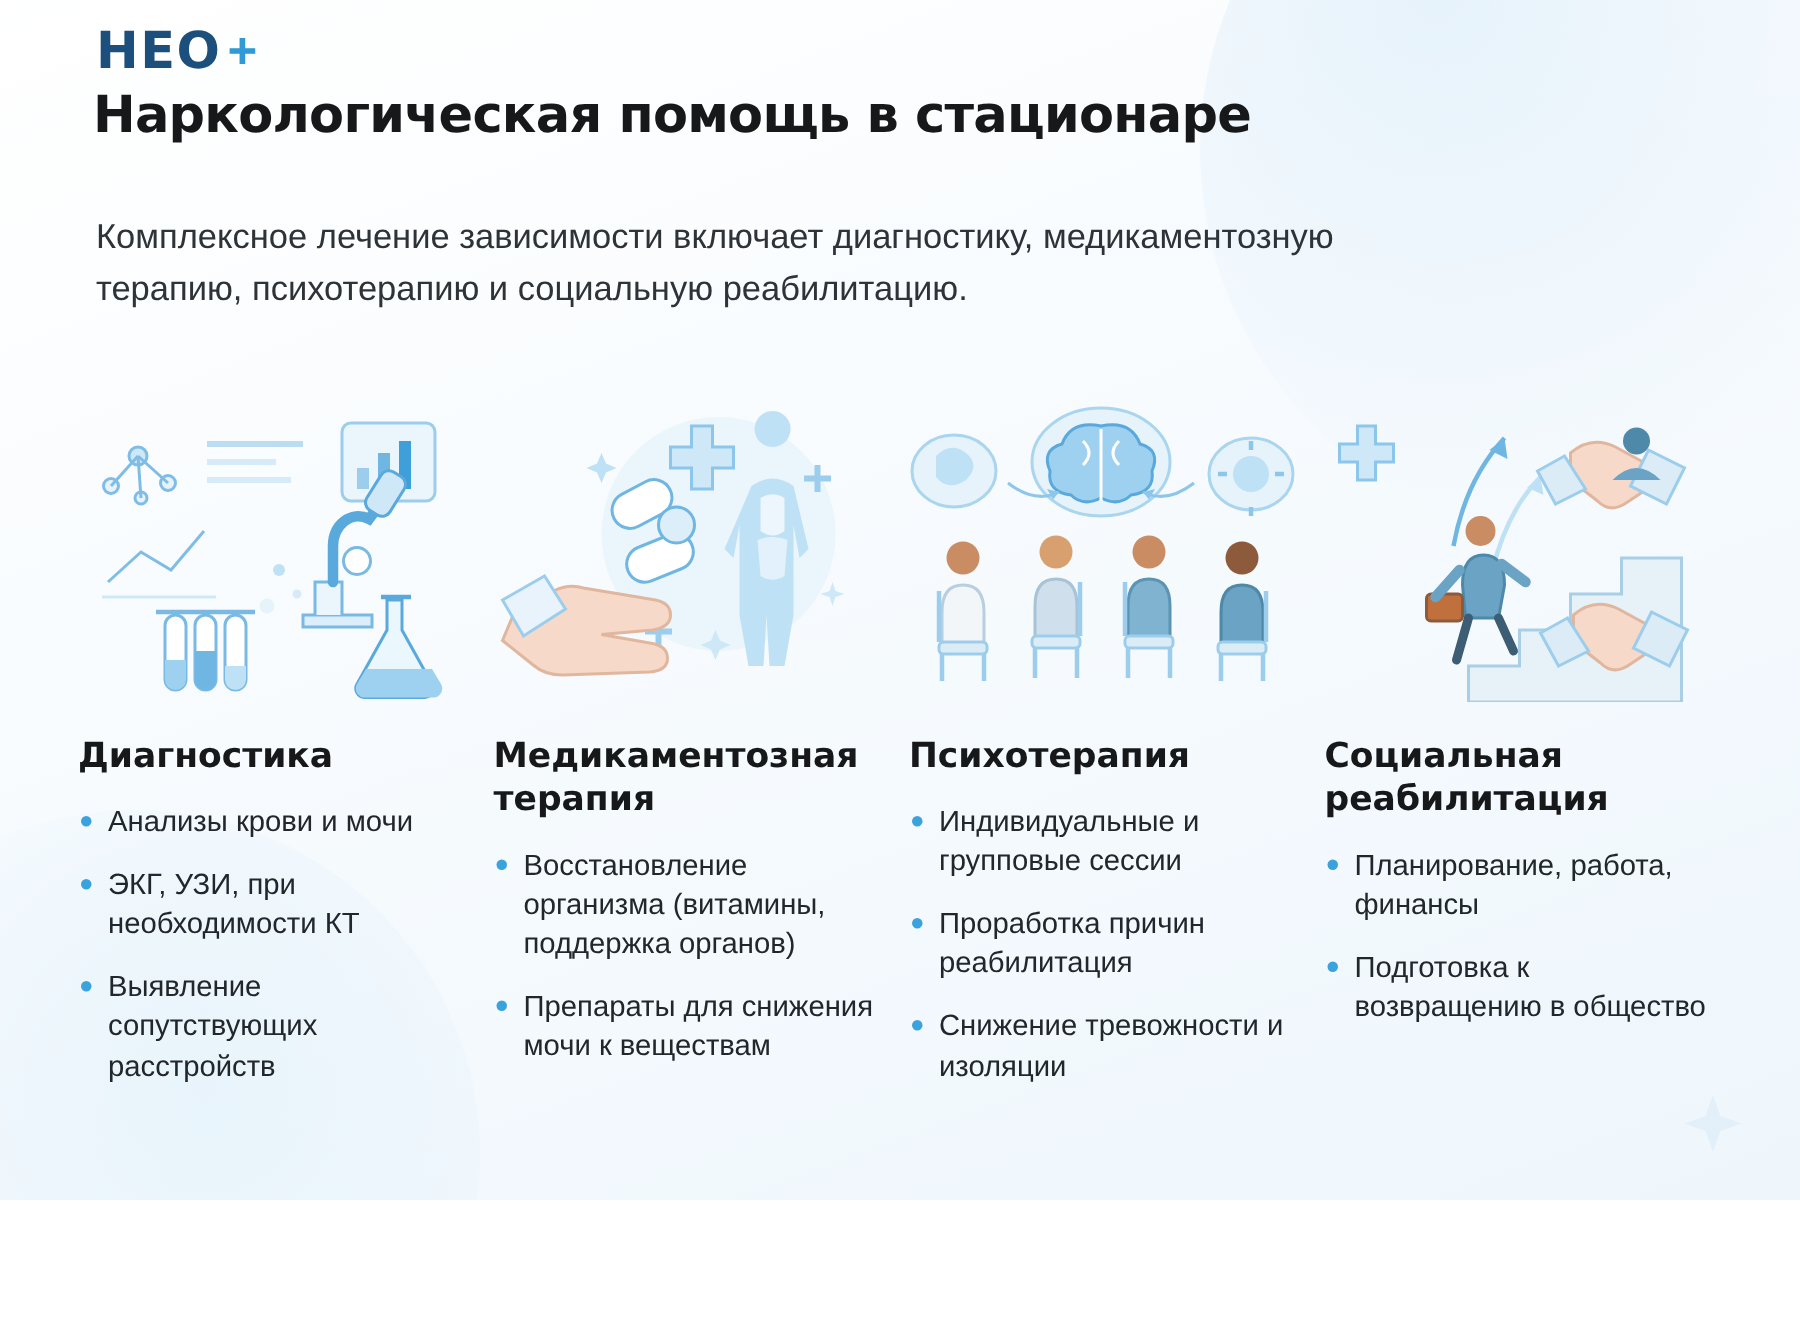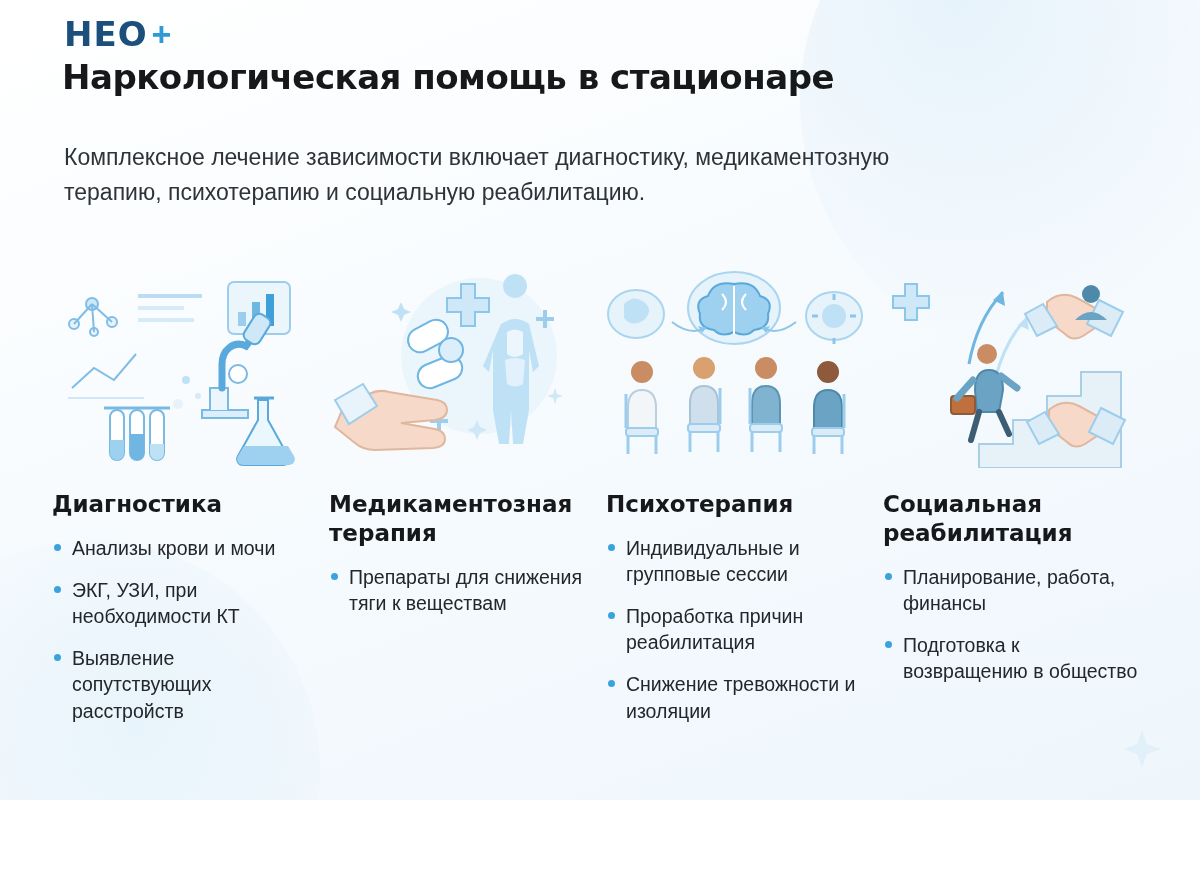--- a/index.html
+++ b/index.html
@@ -249,21 +249,22 @@
             <path d="M6 132 l28 -16 14 22 -28 18 z" fill="#e8f3fb" stroke="#9dcdec"></path>
 
             <path d="M72 34 l3 7 7 3 -7 3 -3 7 -3 -7 -7 -3 7 -3 z" fill="#bfe1f5" stroke="none"></path>
             <path d="M148 152 l3 7 7 3 -7 3 -3 7 -3 -7 -7 -3 7 -3 z" fill="#cfe8f7" stroke="none"></path>
             <path d="M226 120 l2 6 6 2 -6 2 -2 6 -2 -6 -6 -2 6 -2 z" fill="#cfe8f7" stroke="none"></path>
           </g>
         </svg>
       </div>
       <h2>Медикаментозная терапия</h2>
       <ul class="bullets">
-        <li>Препараты для снижения тяги к веществам</li>
+        <li>Восстановление организма (витамины, поддержка органов)</li>
+        <li>Препараты для снижения мочи к веществам</li>
       </ul>
     </div>
 
     <div class="col c3">
       <div class="illus">
         <svg viewBox="0 0 258 200" width="258" height="200">
           <g stroke="#7fbde6" fill="none" stroke-width="2">
 
             <ellipse cx="30" cy="46" rx="28" ry="24" fill="#e6f3fb" stroke="#a9d5ef"></ellipse>
             <path d="M18 36 q10 -10 20 -2 q10 8 0 18 q-12 8 -20 -2 z" fill="#bfe1f5" stroke="none"></path>

